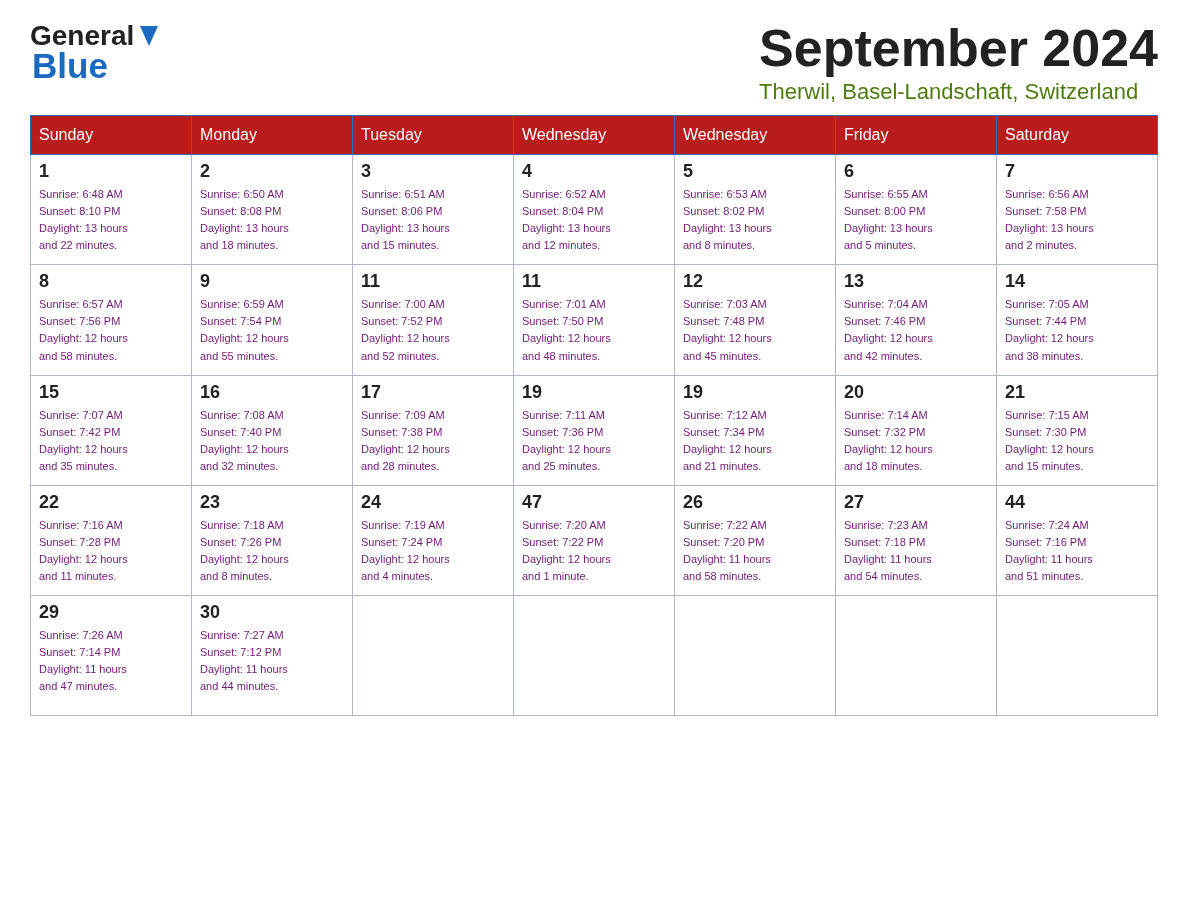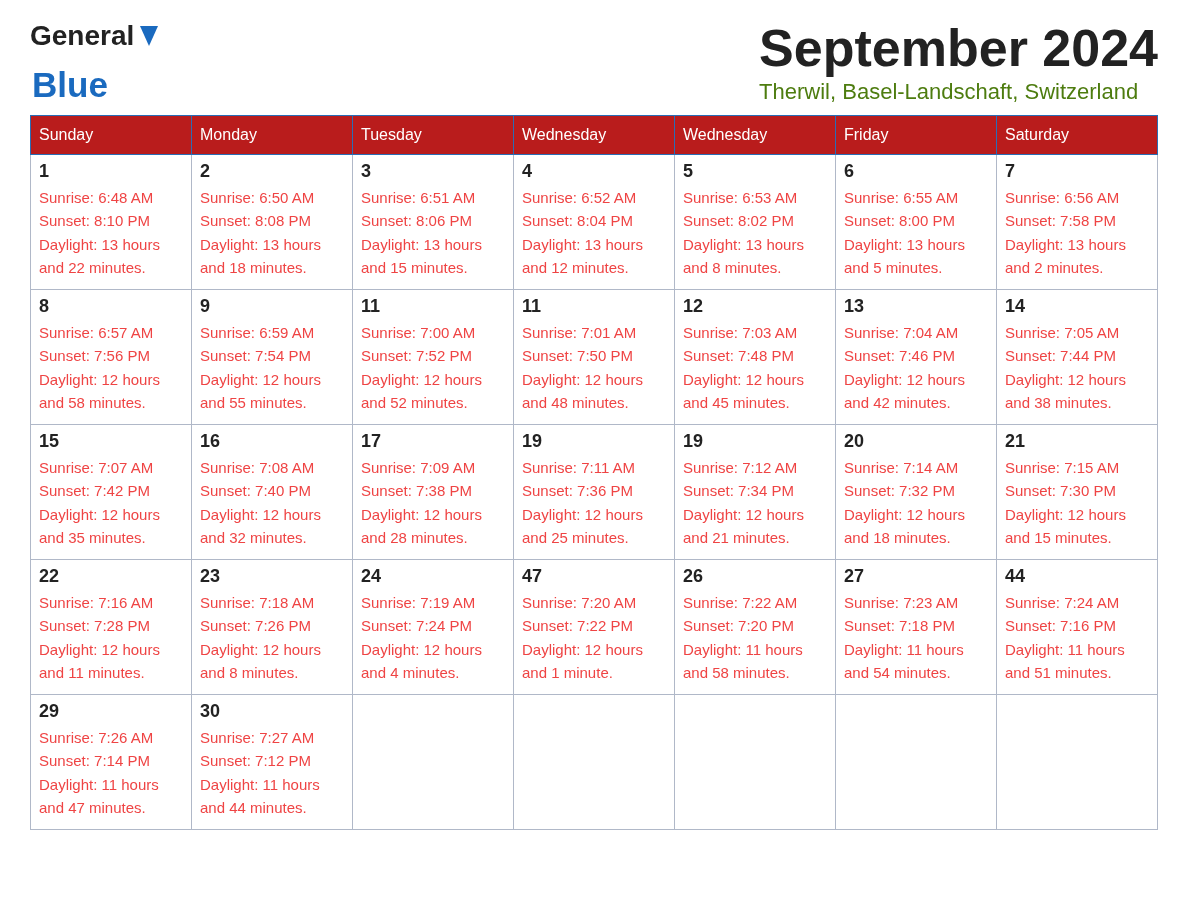--- a/index.html
+++ b/index.html
@@ -14,21 +14,20 @@
     .header-row {
       display: flex;
       align-items: flex-start;
       justify-content: space-between;
       margin-bottom: 10px;
     }
     .logo-area {
       display: flex;
       flex-direction: column;
       align-items: flex-start;
-      gap: 19px;
     }
     .title-area {
       text-align: left;
     }
     .month-title {
       font-size: 52px;
       font-weight: bold;
       color: #222;
       line-height: 1.1;
     }
@@ -62,23 +61,23 @@
       background: #fff;
     }
     .calendar-table tbody tr td .day-num {
       font-size: 18px;
       font-weight: bold;
       display: block;
       margin-bottom: 4px;
       color: #222;
     }
     .calendar-table tbody tr td .day-info {
-      font-size: 15px;
+      font-size: 11px;
       line-height: 1.55;
-      color: #ef4444;
+      color: #701a75;
     }
     .calendar-table tbody tr td.empty {
       background: #fff;
     }
     .calendar-table tbody tr:last-child td {
       height: 120px;
     }
     
     .logo-wrapper {
       display: flex;

